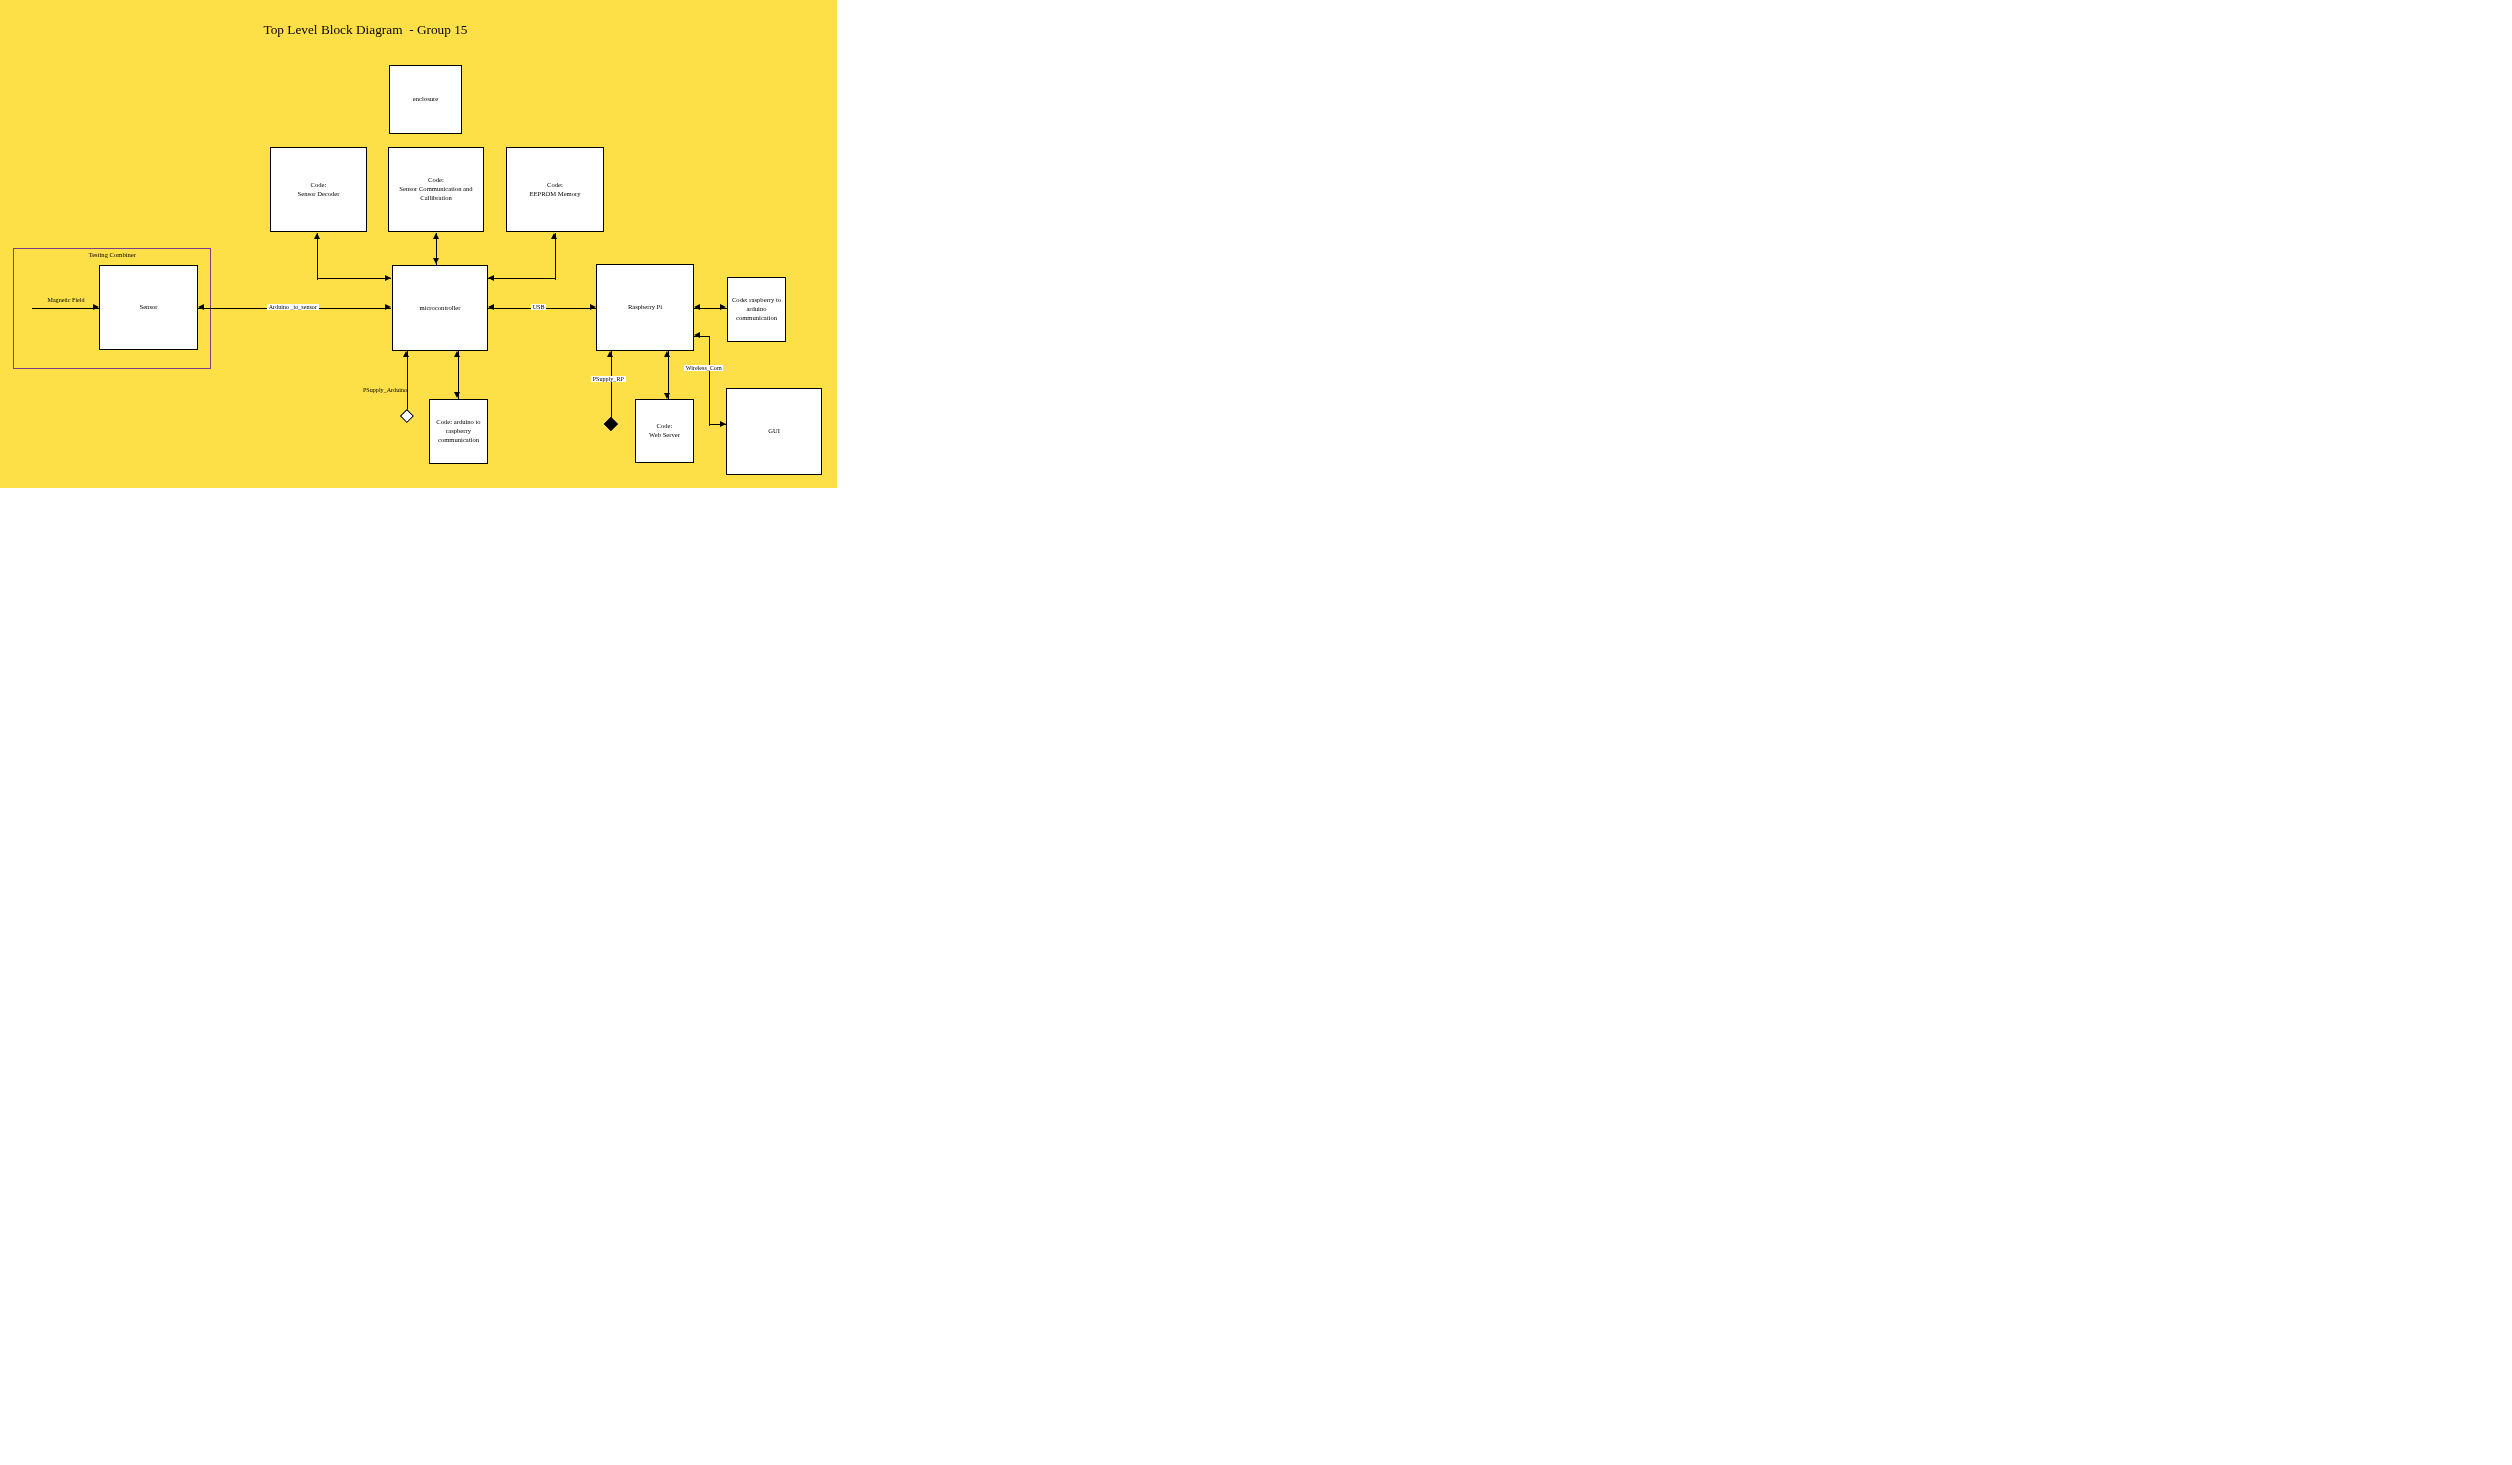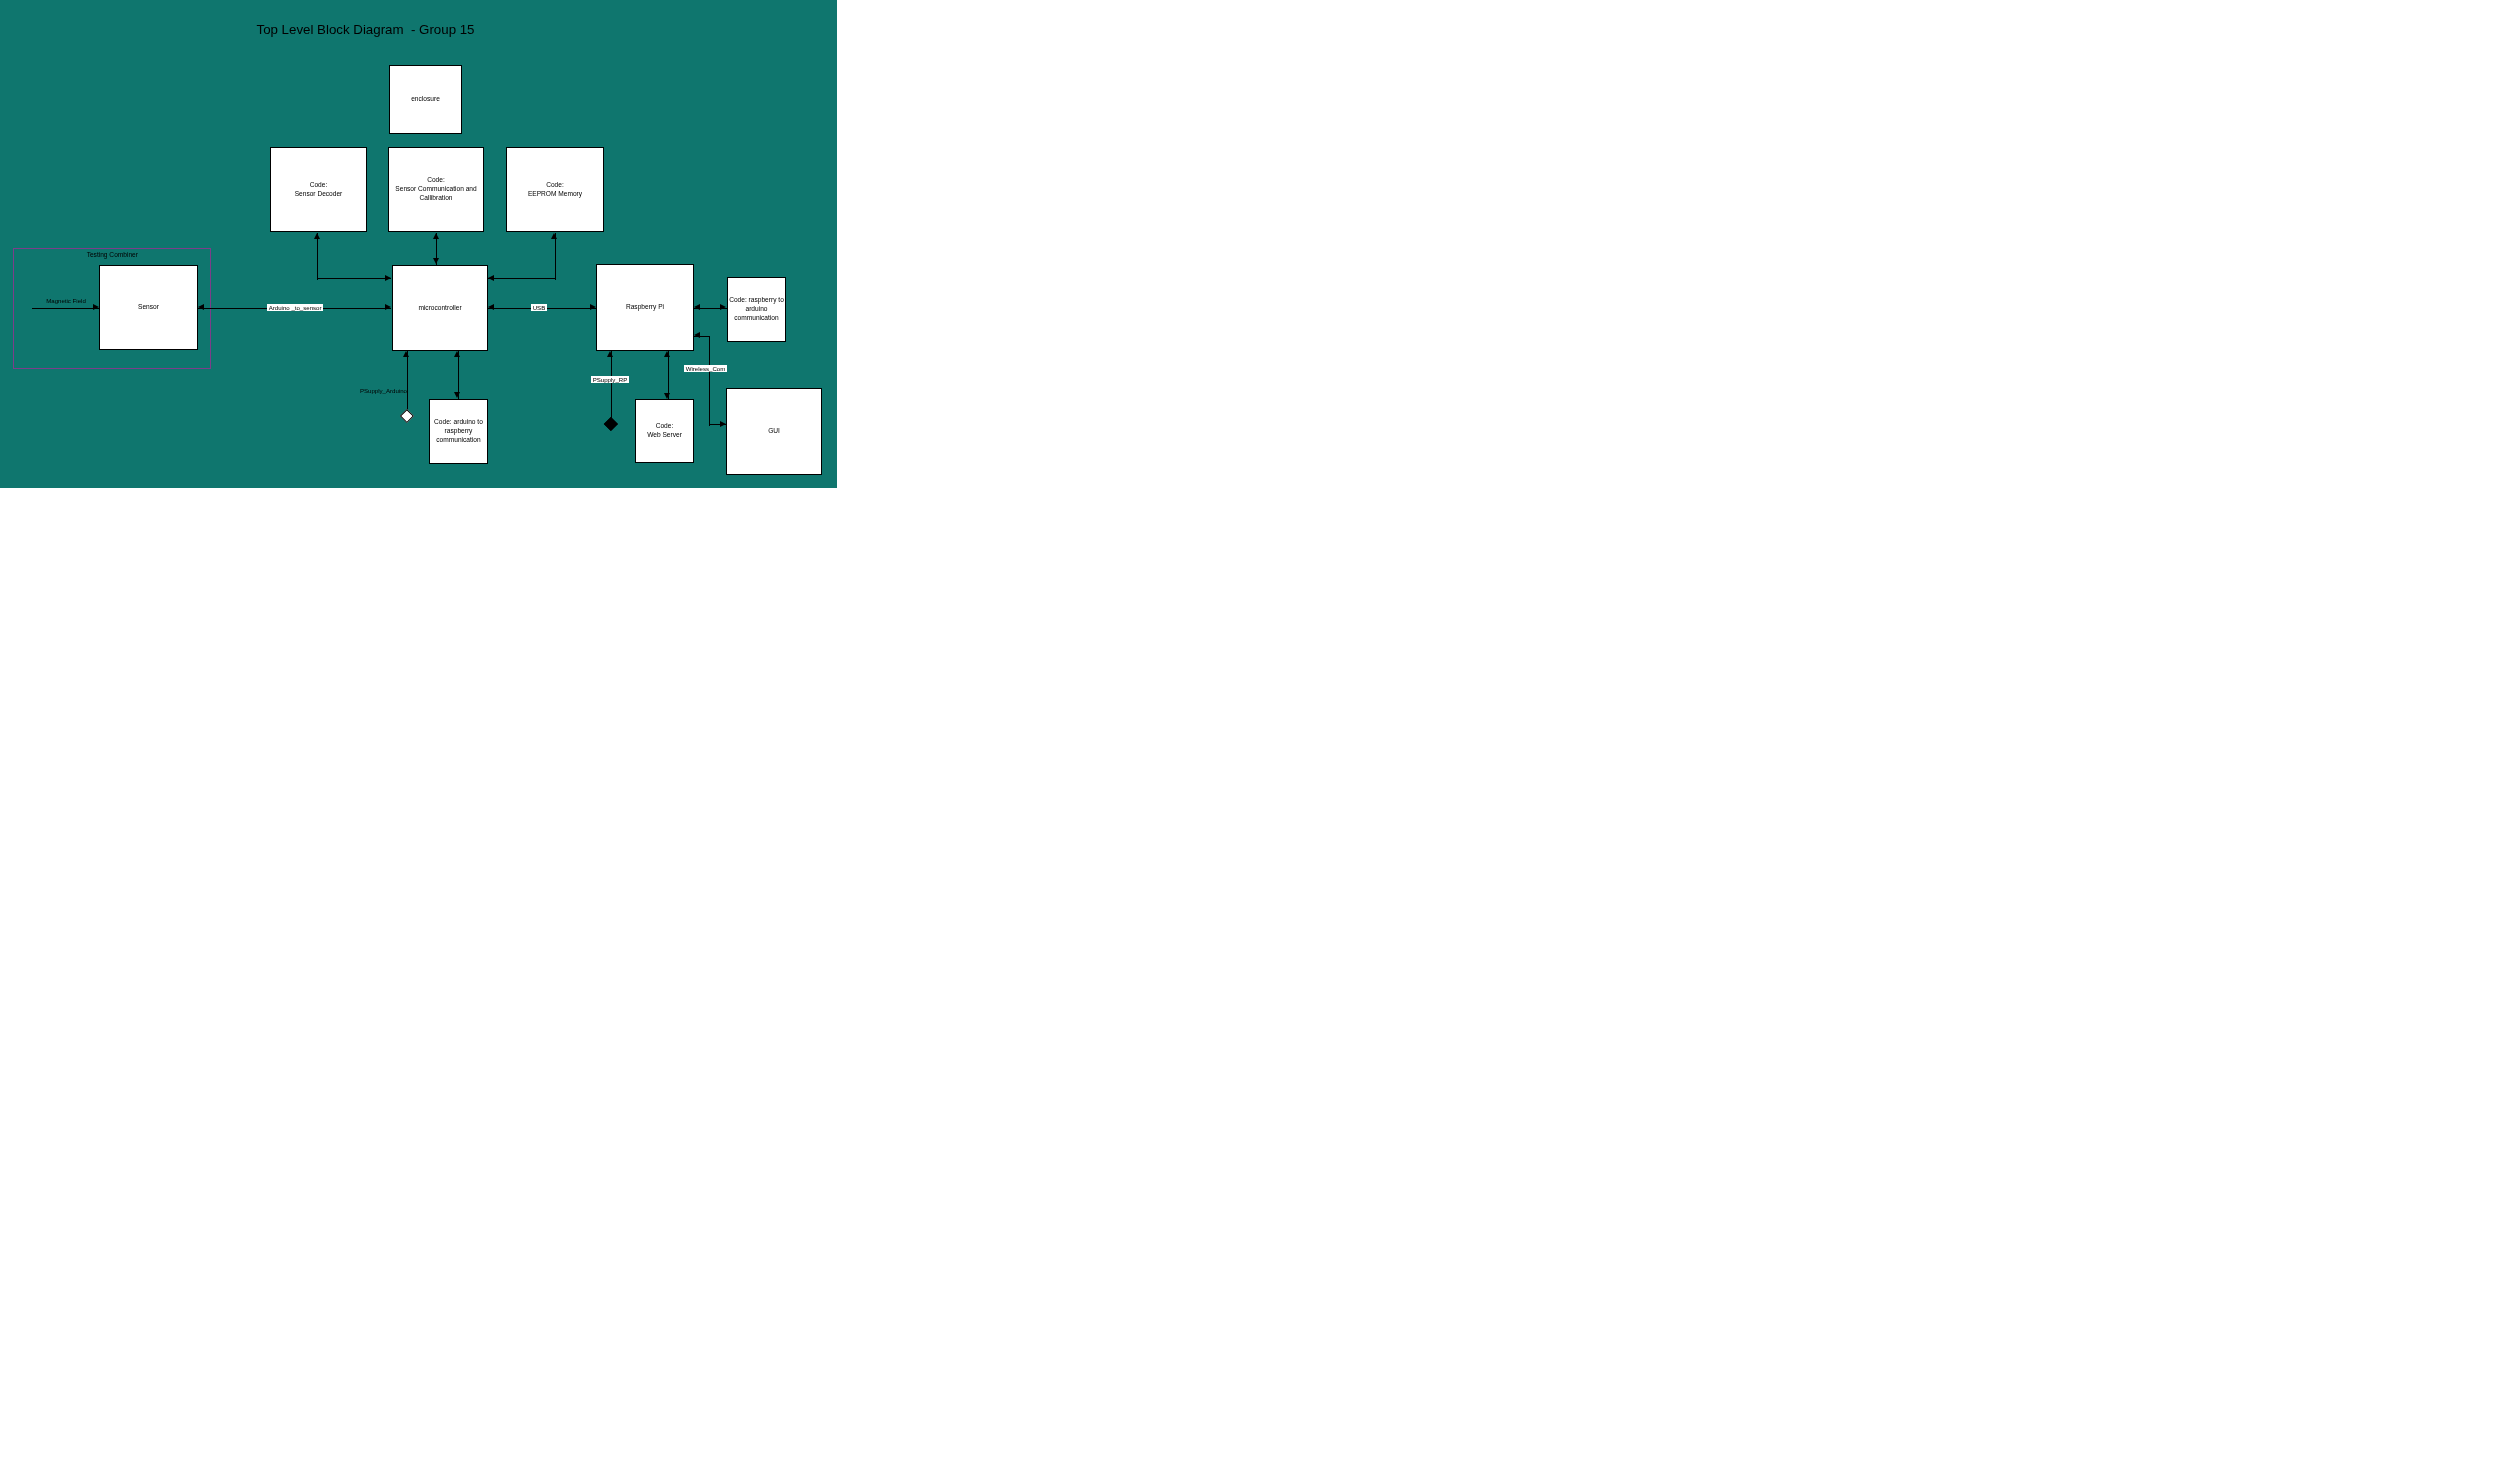--- a/index.html
+++ b/index.html
@@ -5,22 +5,23 @@
   html, body {
     margin: 0;
     padding: 0;
     background: #ffffff;
     font-family: "Liberation Sans", sans-serif;
   }
   .canvas {
     position: relative;
     width: 837px;
     height: 488px;
-    background: #0f766e;
+    background: #fde047;
     overflow: hidden;
+    font-family: Liberation Serif, serif;
   }
   .title {
     position: absolute;
     left: 216px; top: 22px; width: 299px;
     text-align: center;
     font-size: 13.3px;
     color: #000;
     white-space: pre;
   }
   .block {

